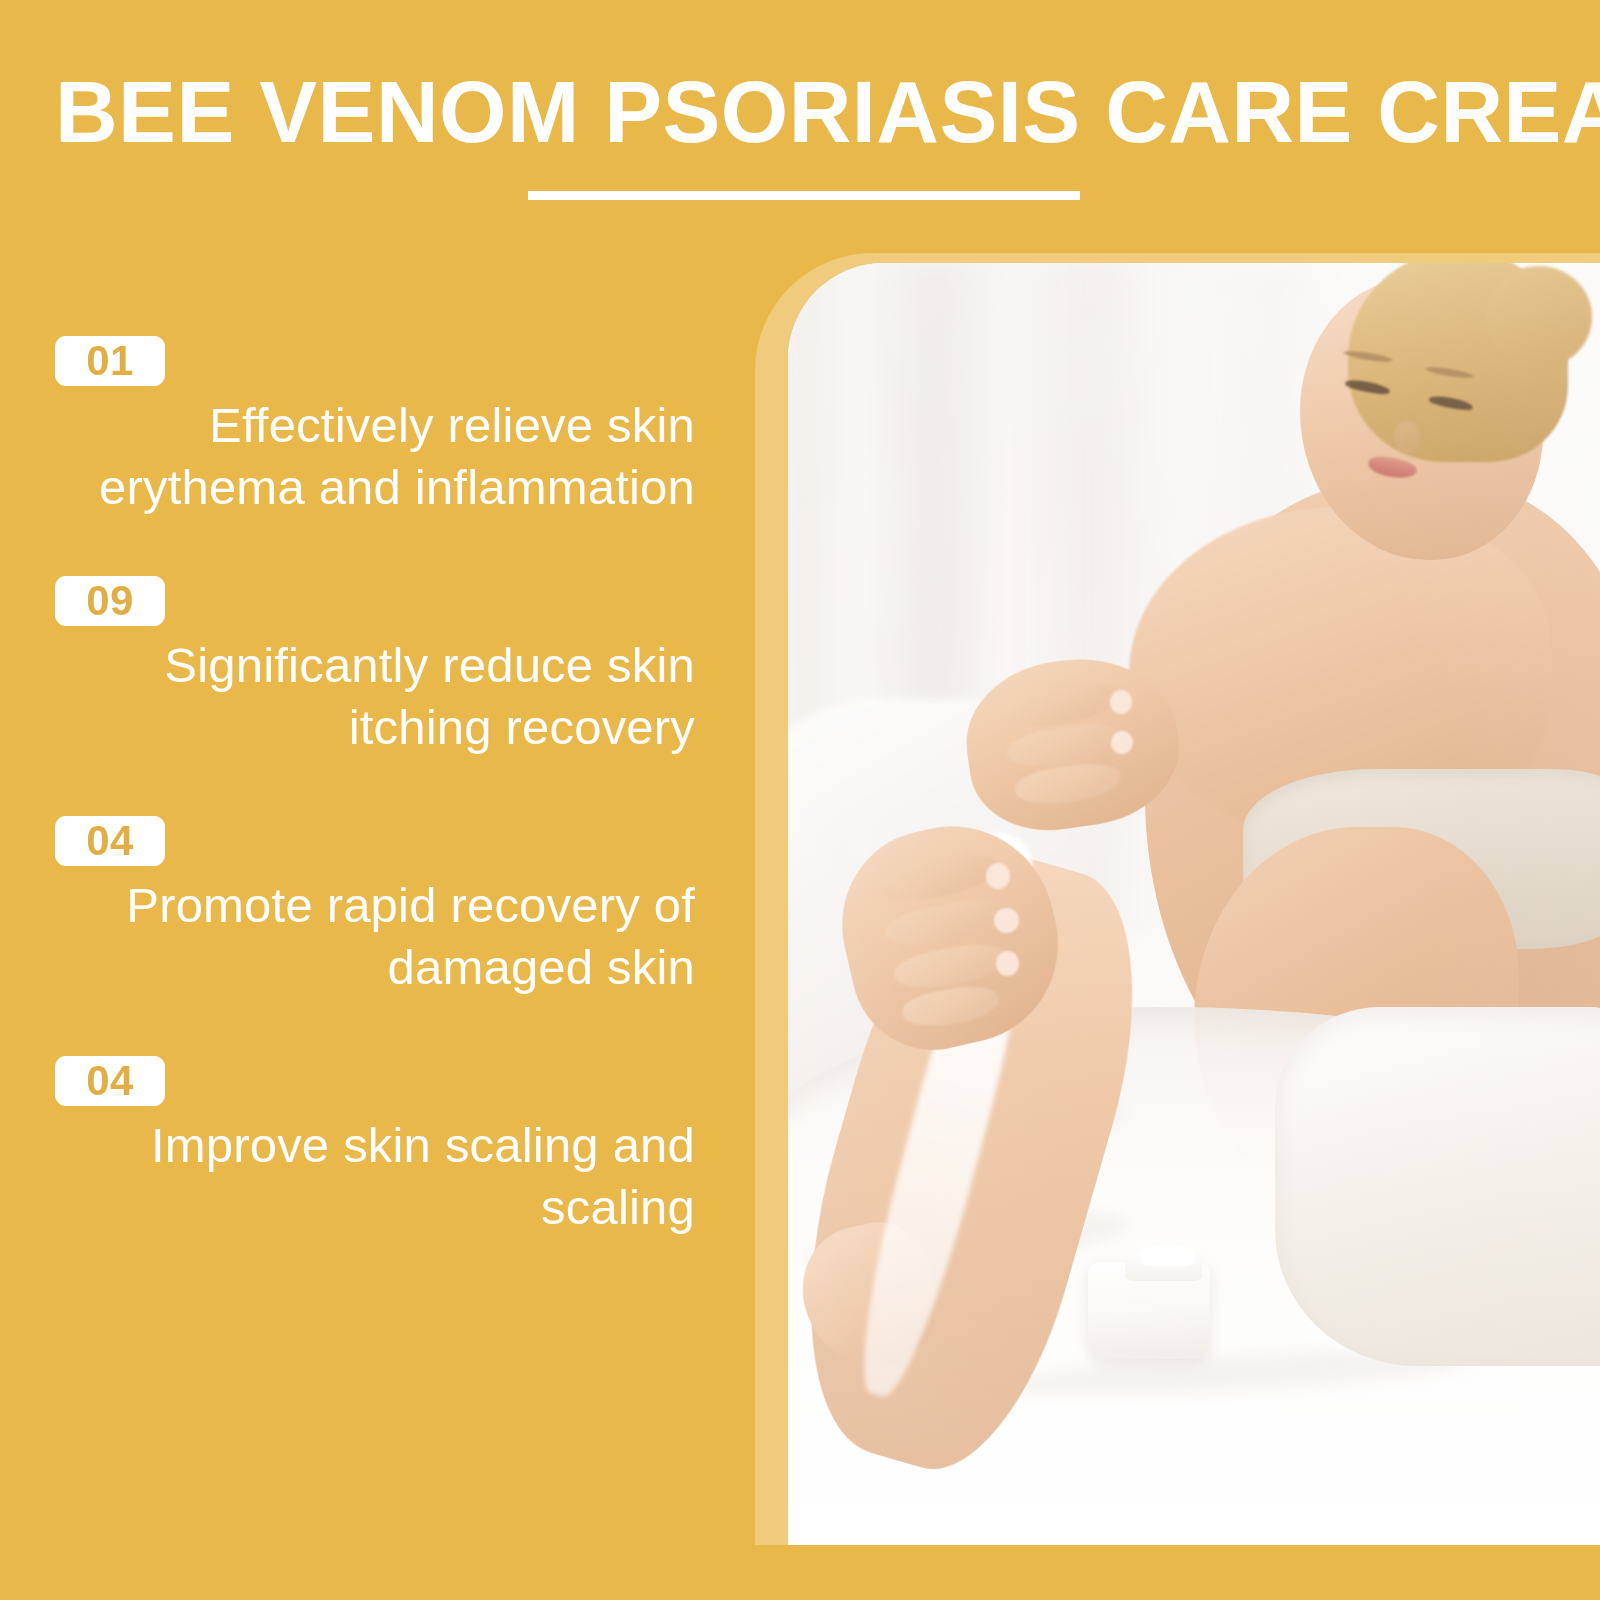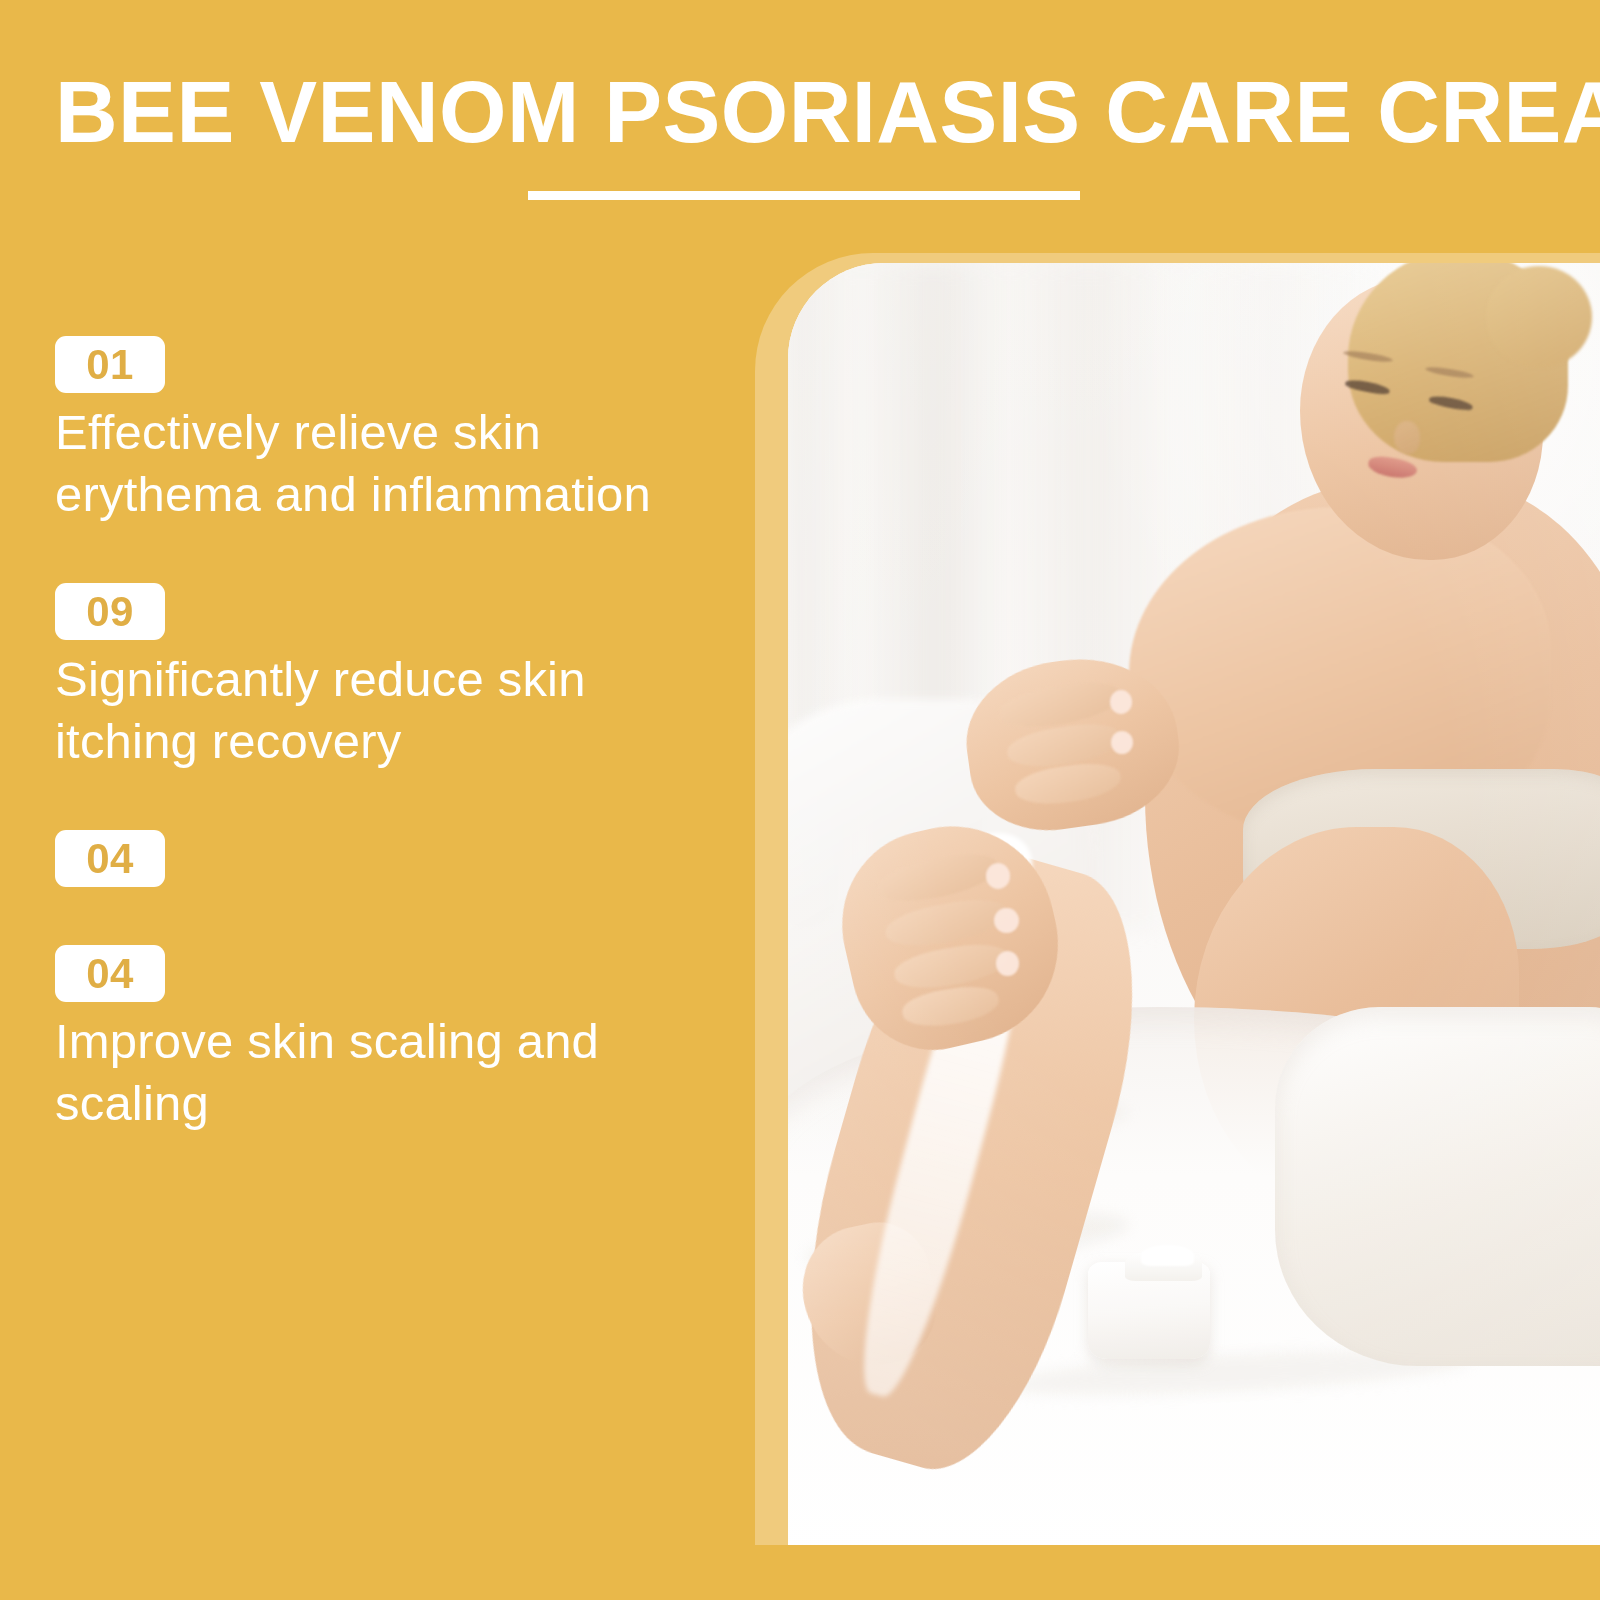--- a/index.html
+++ b/index.html
@@ -63,41 +63,42 @@
     position: relative;
     margin-bottom: 58px;
   }
   .feature:last-child { margin-bottom: 16px; }
 
   .badge {
     display: inline-flex;
     align-items: center;
     justify-content: center;
     min-width: 110px;
-    height: 57px;
+    height: 50px;
     padding: 0 18px;
     background: #FFFFFF;
     border-radius: 11px;
     color: #E0AE45;
     font-family: "Liberation Sans Narrow", "Liberation Sans", sans-serif;
     font-weight: 700;
     font-size: 42px;
     line-height: 1;
     letter-spacing: 0.5px;
   }
 
   .feature-text {
     margin-top: 8px;
     color: #FFFFFF;
     font-family: "Liberation Sans Narrow", "Liberation Sans", sans-serif;
     font-weight: 400;
     font-size: 49px;
     line-height: 62px;
     letter-spacing: 0.2px;
     max-width: 640px;
+    text-align: right;
   }
 
   
   .photo-frame {
     position: absolute;
     left: 755px;
     top: 253px;
     width: 845px;
     height: 1292px;
     background: #F0CB7D;
@@ -417,20 +418,21 @@
       <div class="feature-text">Effectively relieve skin erythema and inflammation</div>
     </div>
 
     <div class="feature">
       <div class="badge">09</div>
       <div class="feature-text">Significantly reduce skin itching recovery</div>
     </div>
 
     <div class="feature">
       <div class="badge">04</div>
+      <div class="feature-text">Promote rapid recovery of damaged skin</div>
     </div>
 
     <div class="feature">
       <div class="badge">04</div>
       <div class="feature-text">Improve skin scaling and scaling</div>
     </div>
 
   </div>
 
   <div class="photo-frame"></div>

